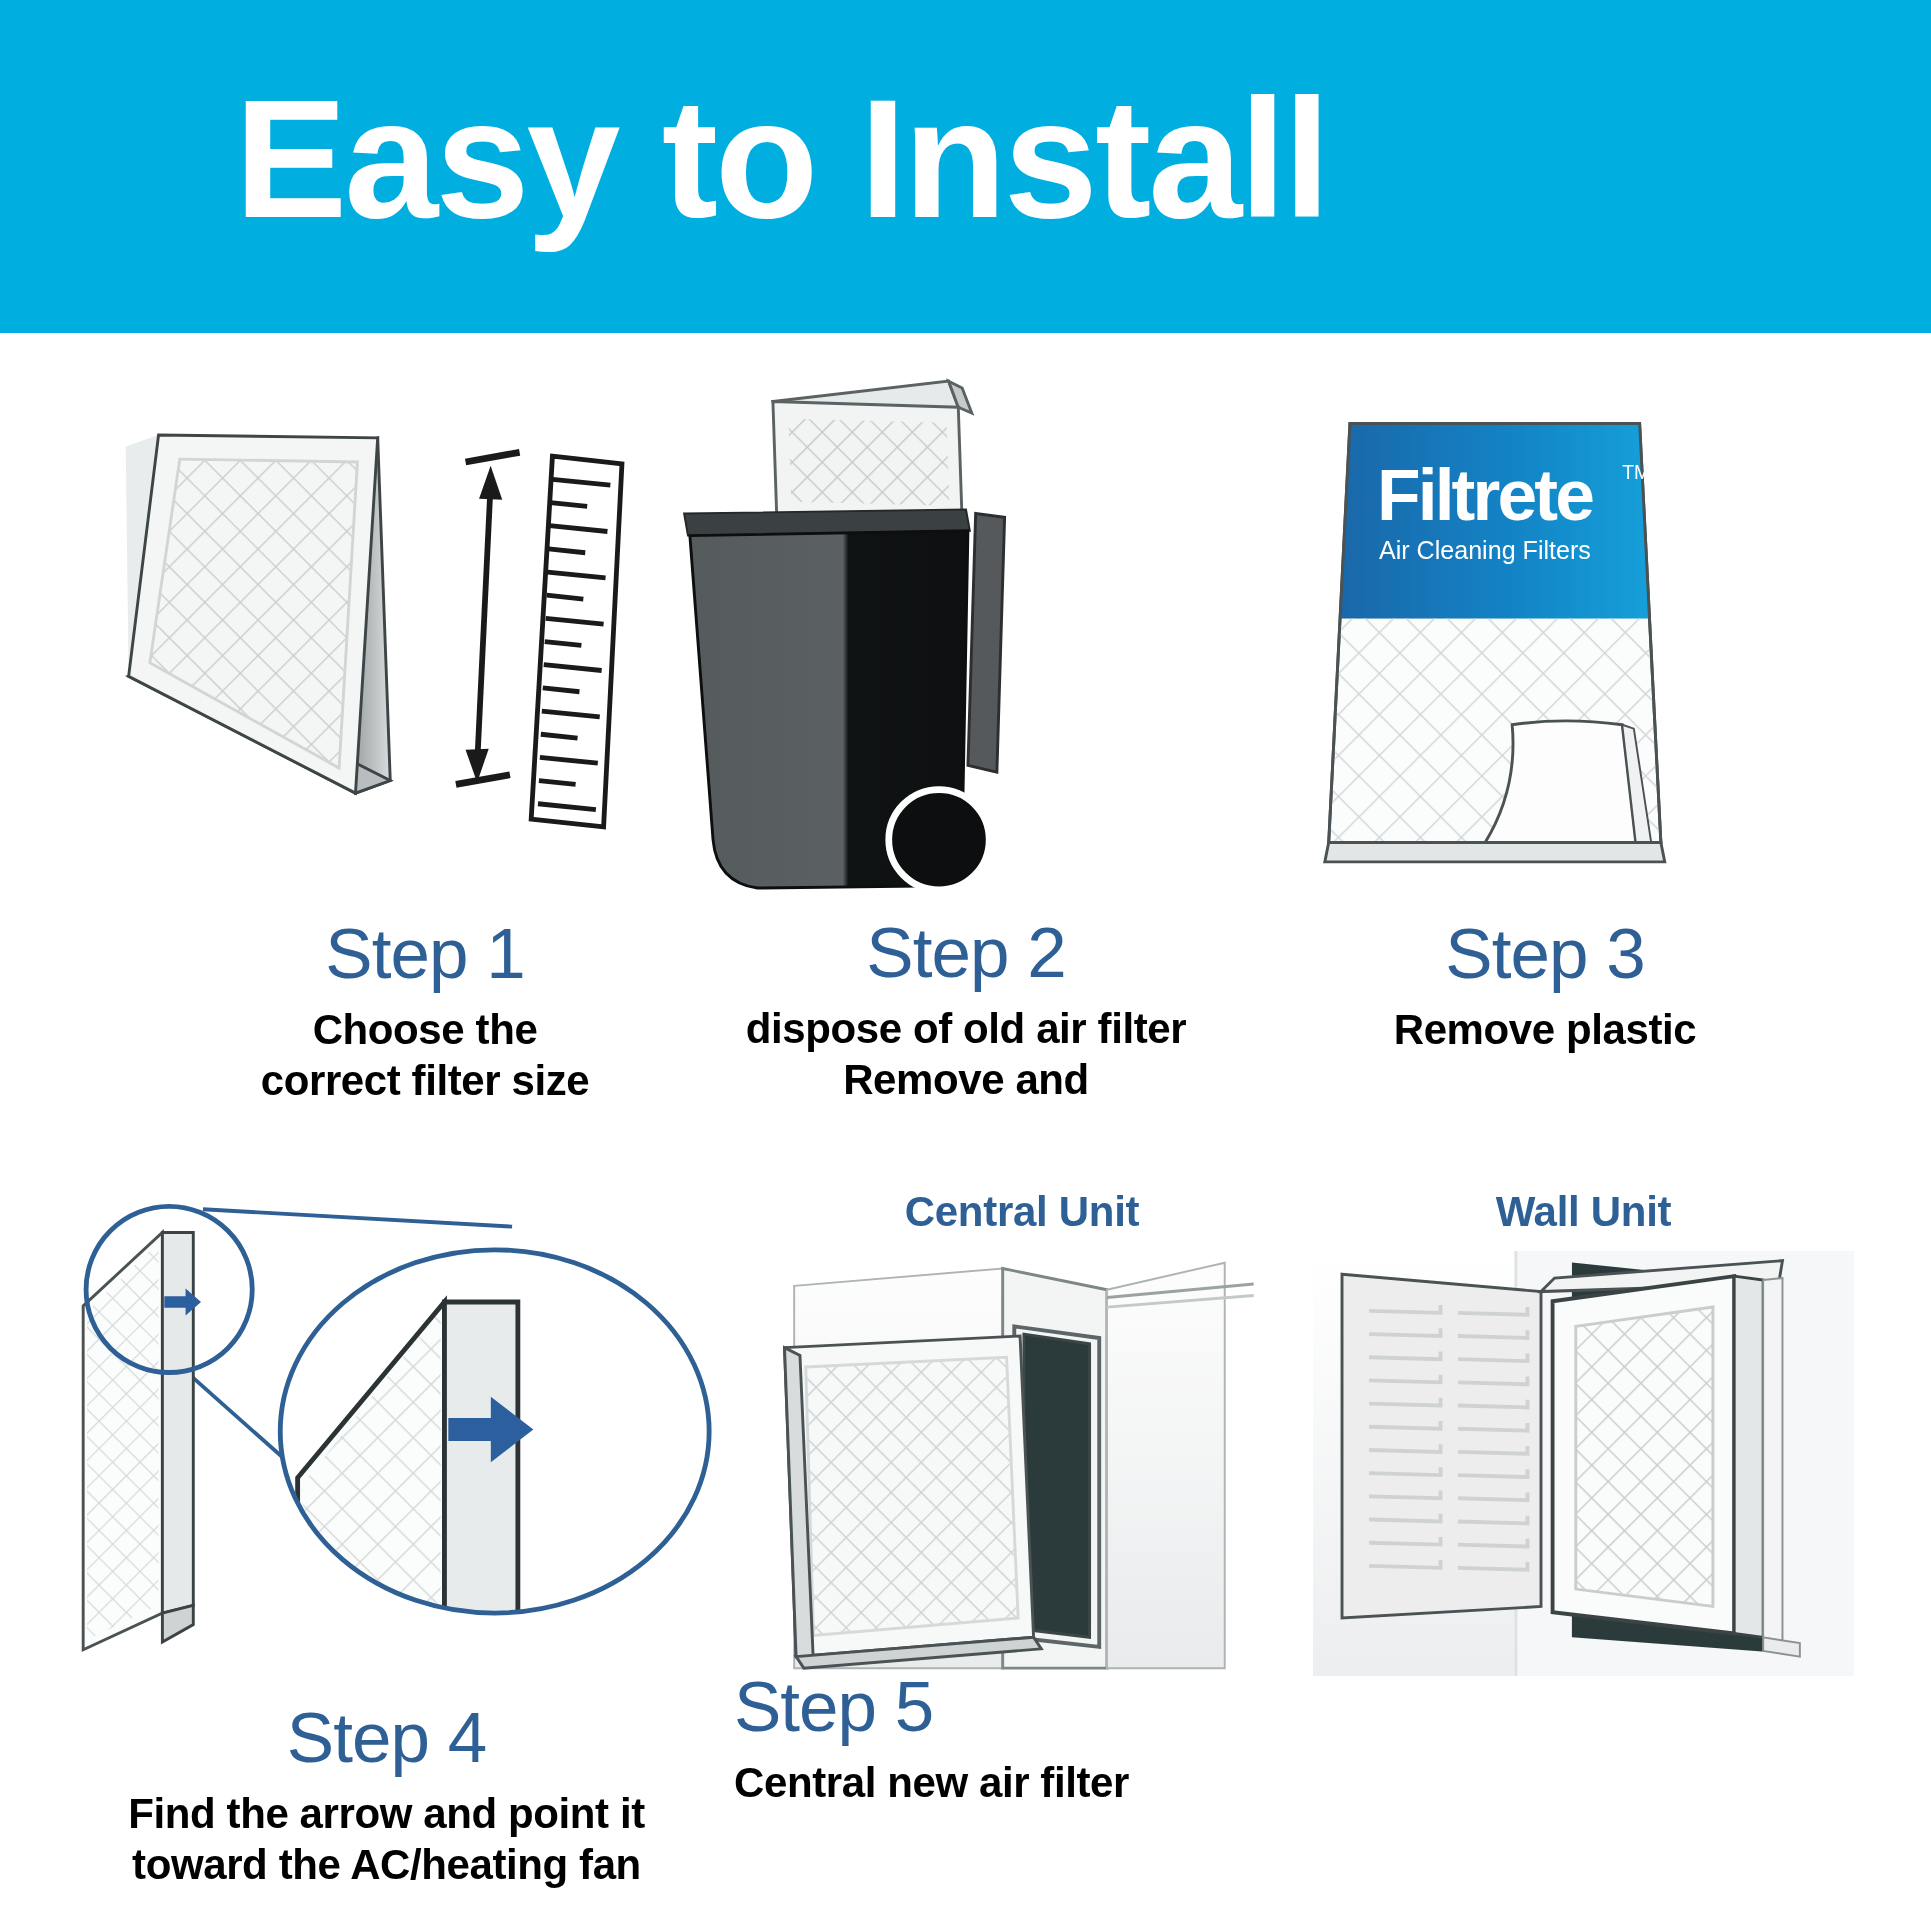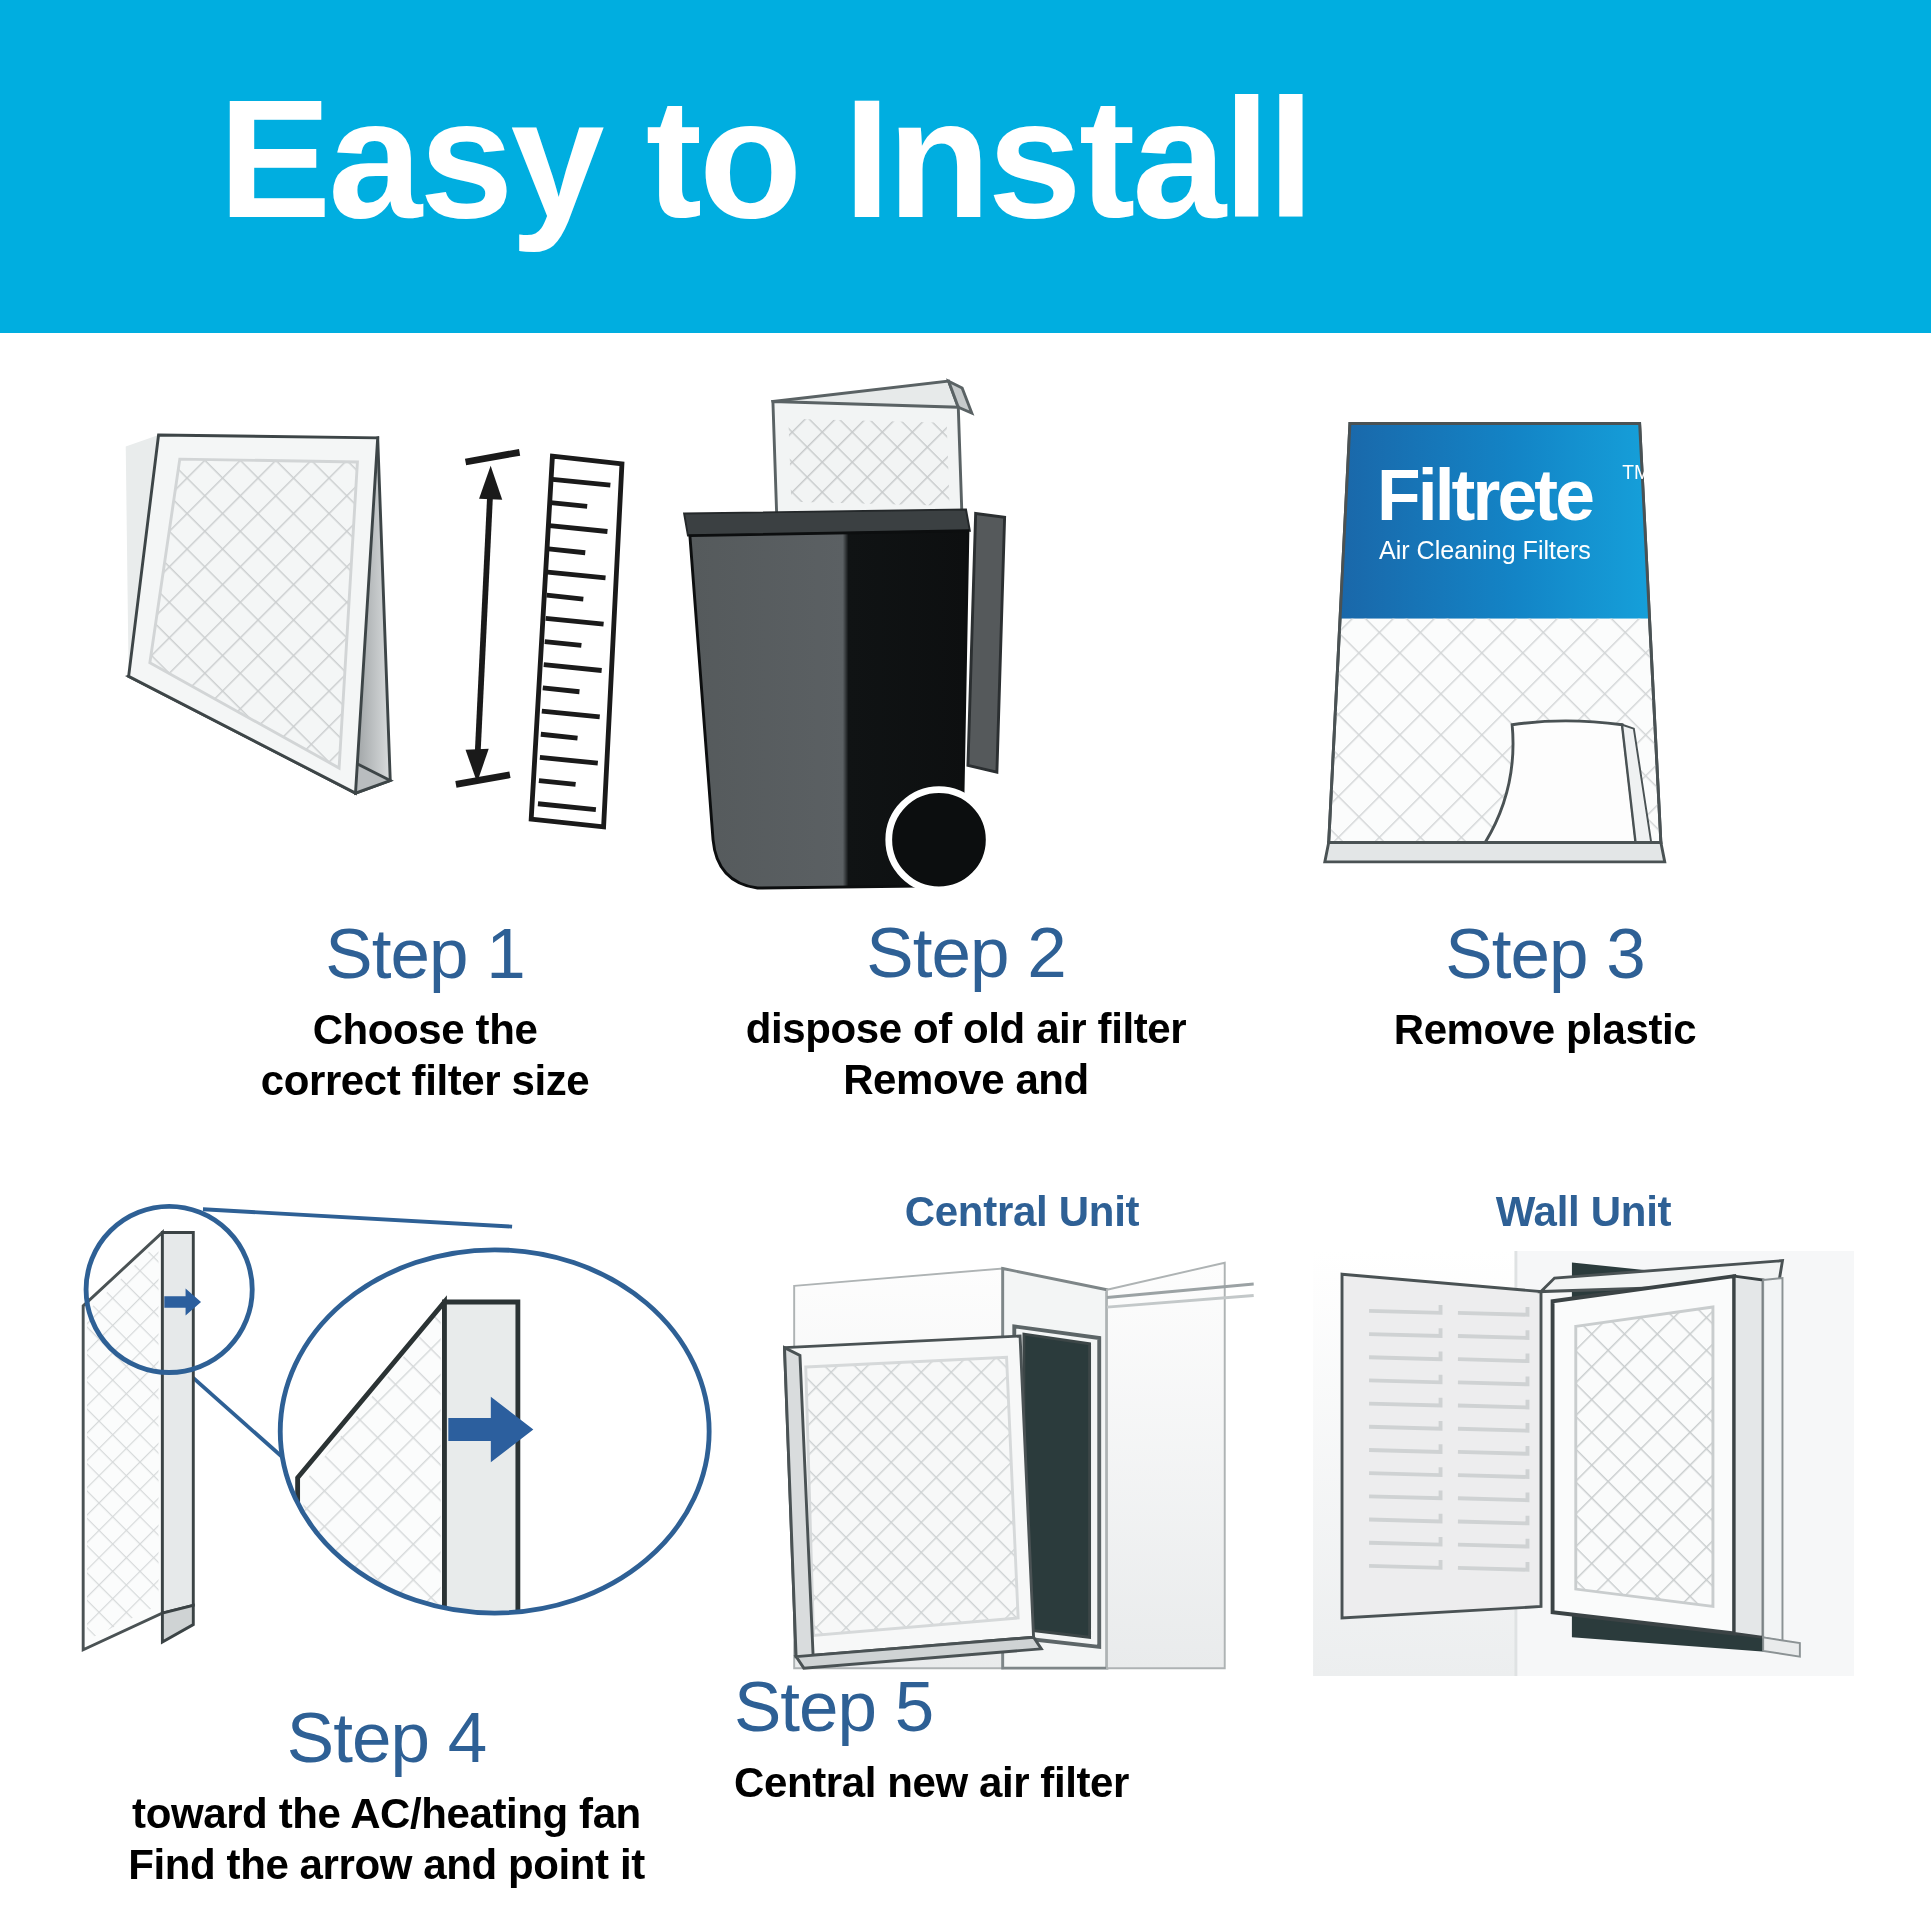--- a/index.html
+++ b/index.html
@@ -10,21 +10,21 @@
     overflow:hidden;
     position:relative;
   }
 
   
   #banner{
     position:absolute;left:0;top:0;width:1931px;height:333px;
     background:#00AEE0;
   }
   #banner-title{
-    position:absolute;left:0;top:0;width:1530px;height:333px;
+    position:absolute;left:16px;top:0;width:1530px;height:333px;
     display:flex;align-items:center;justify-content:center;
     color:#ffffff;
     font-size:169px;
     font-weight:bold;
     letter-spacing:-2.9px;
     line-height:1;
     padding-bottom:15.4px;
     box-sizing:border-box;
   }
 
@@ -267,22 +267,22 @@
         <polygon points="400,118 476,118 476,470 400,470" fill="#e8ebeb" stroke="#2b3334" stroke-width="5"></polygon>
 
         <polygon points="404,238 448,238 448,216 492,250 448,284 448,262 404,262" fill="#2C5F9E"></polygon>
       </g>
       <ellipse cx="452" cy="252" rx="222" ry="188" fill="none" stroke="#2E6095" stroke-width="5"></ellipse>
     </svg>
   </div>
   <div class="captions">
     <div class="step-head">Step 4</div>
     <div class="step-desc">
+      <div>Find the arrow and point it</div>
       <div>toward the AC/heating fan</div>
-      <div>Find the arrow and point it</div>
     </div>
   </div>
 </div>
 
 <div class="step" id="step5">
 
   <div id="central-unit">
     <div class="unit-label">Central Unit</div>
     <svg width="502" height="425" viewBox="0 0 520 440" style="margin-top:15.4px">
       <defs>

